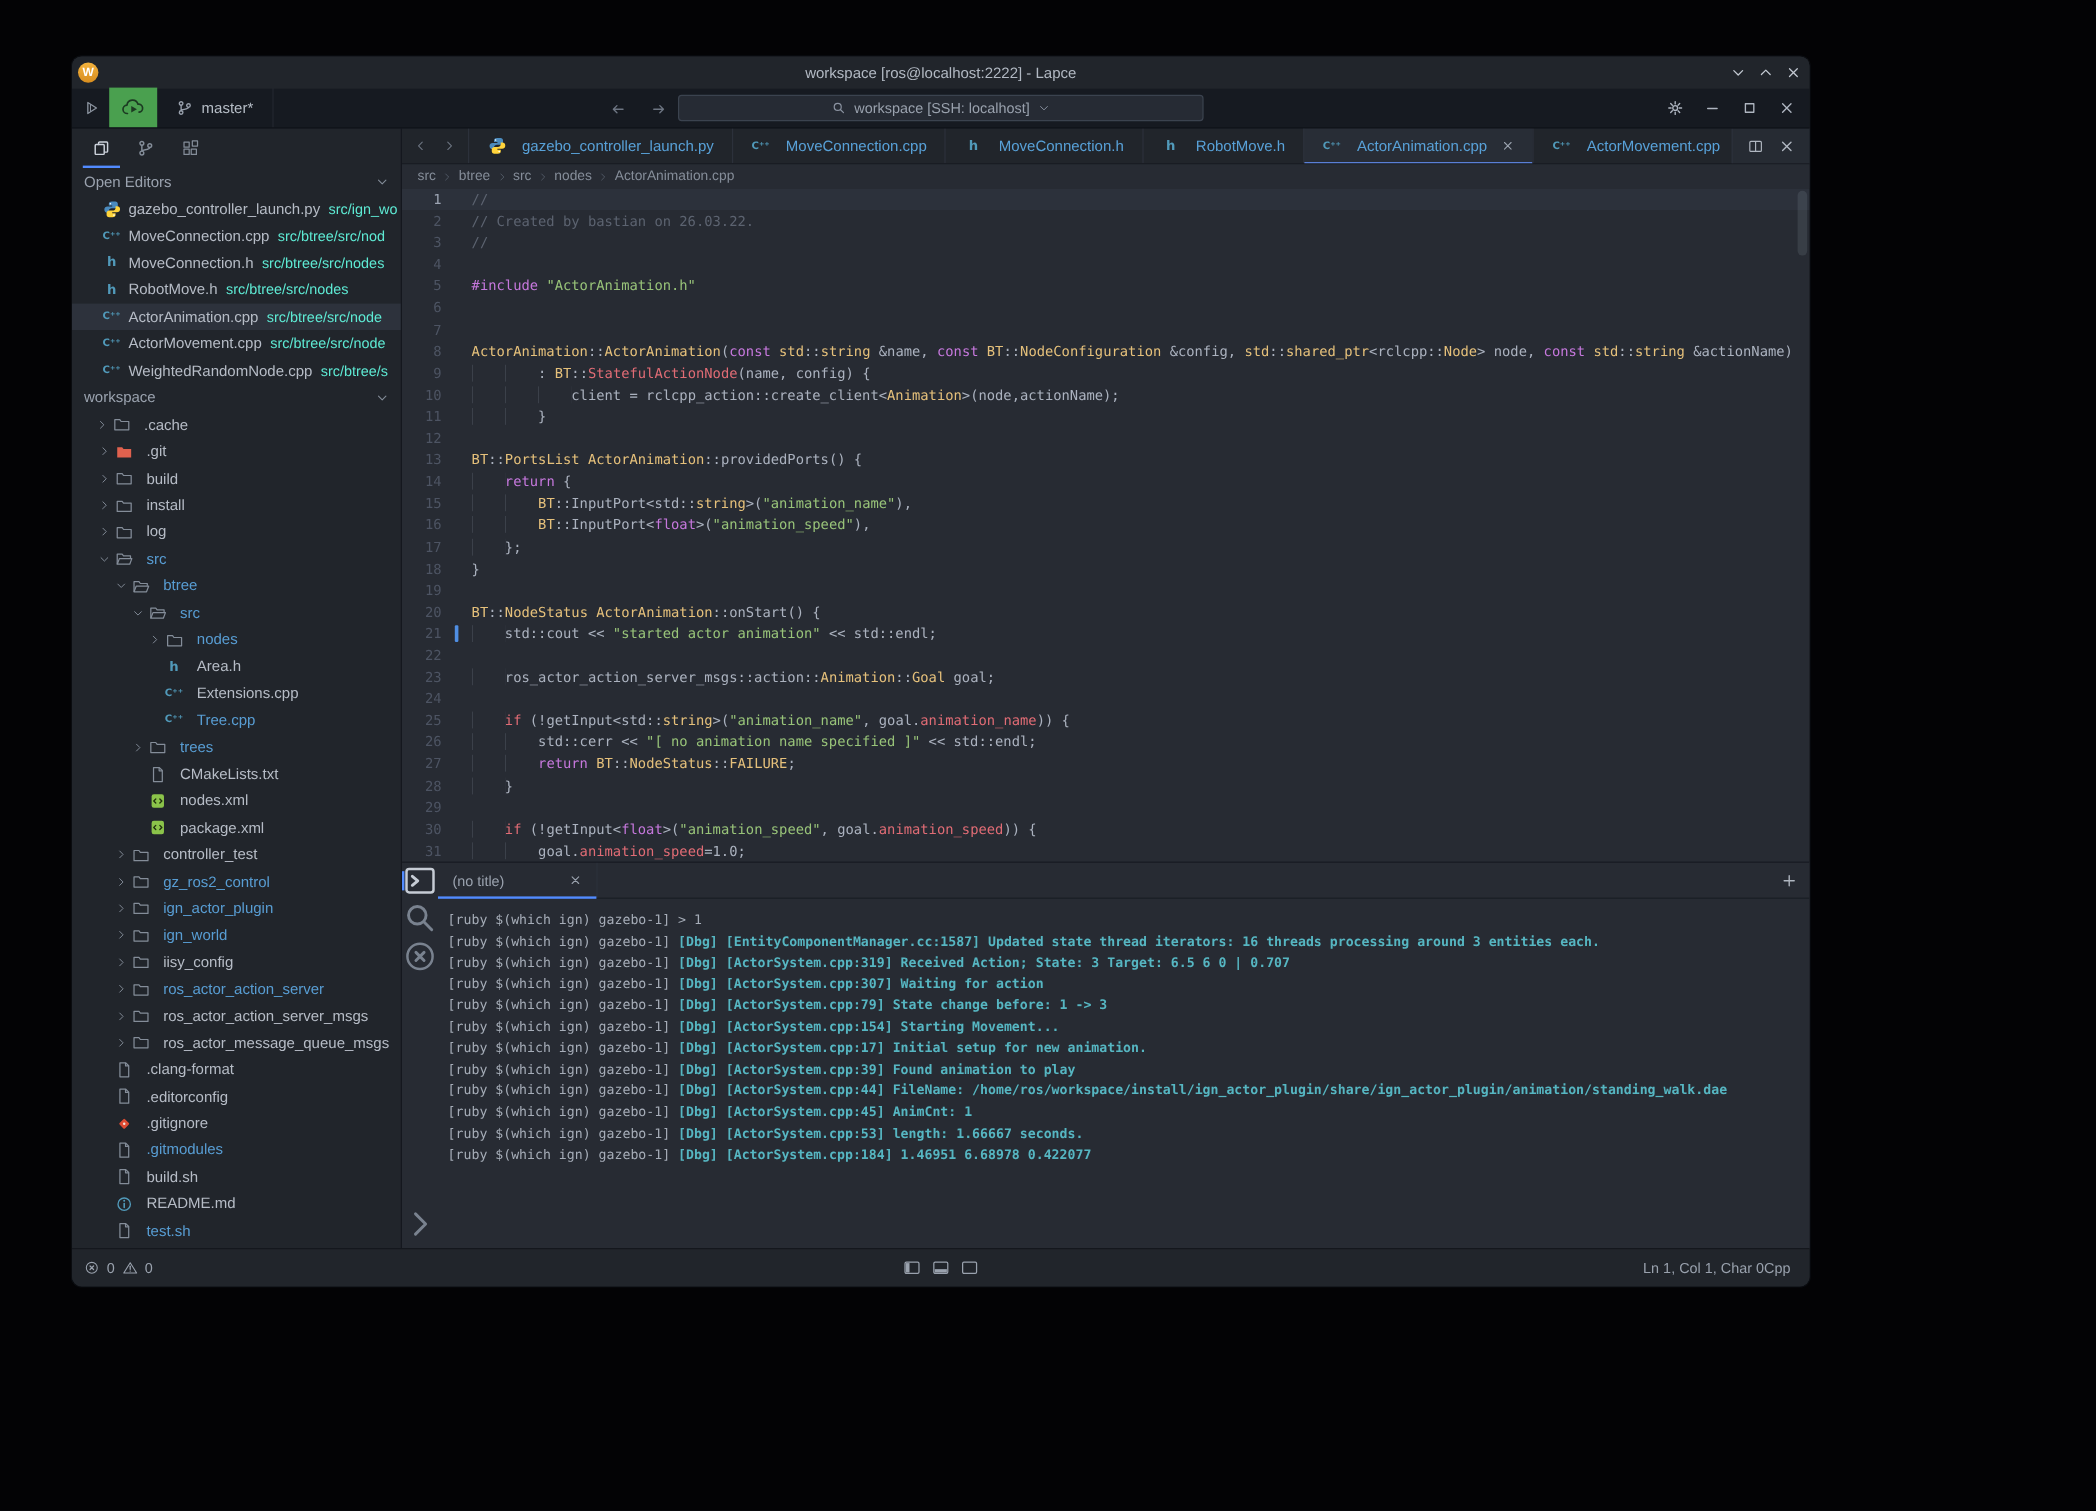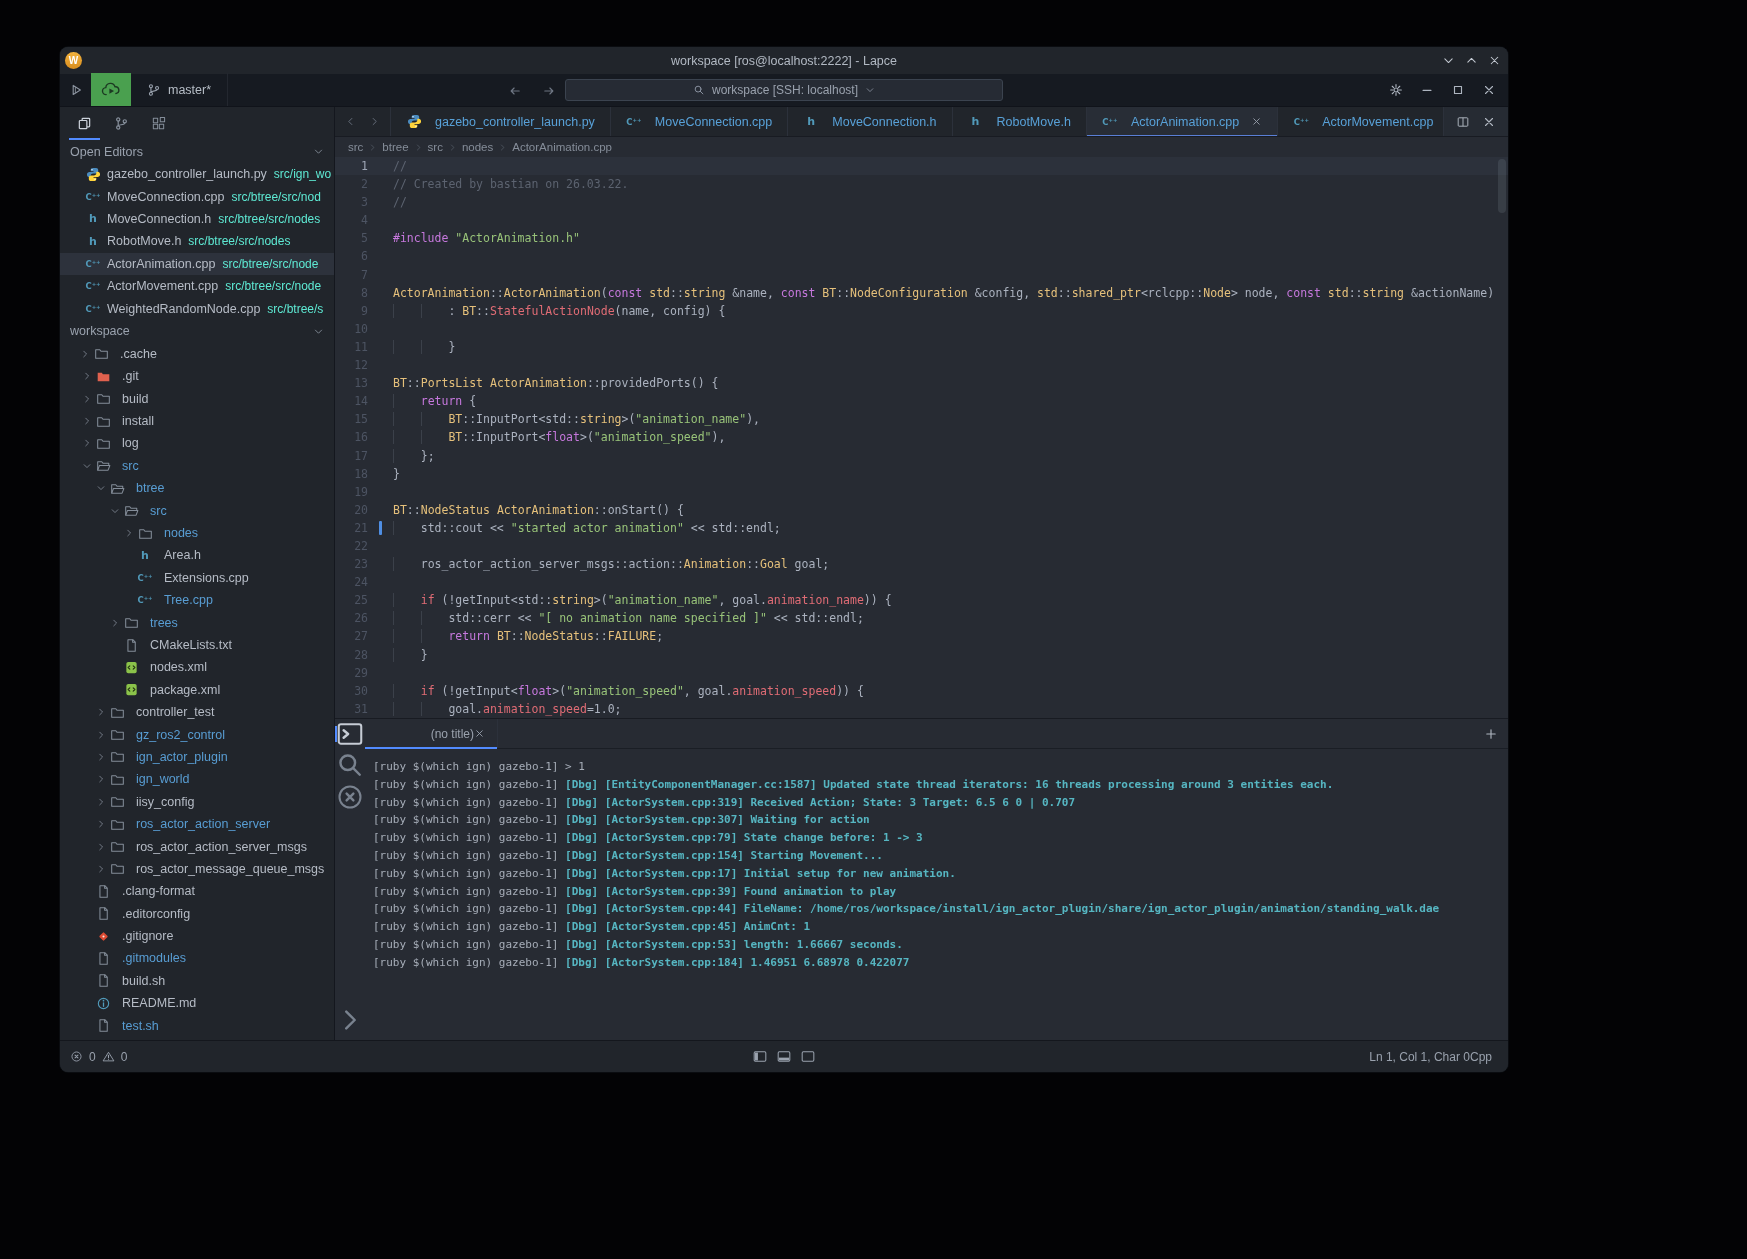--- a/index.html
+++ b/index.html
@@ -112,21 +112,21 @@
   
   .panel { height: 322px; flex: none; display: flex; border-top: 1px solid #181b22; background: #272b33; }
   .pstrip { width: 30px; flex: none; display: flex; flex-direction: column; align-items: center; }
   .ps-item { height: 32px; width: 100%; display: flex; align-items: center; justify-content: center; color: #79828f; position: relative; }
   .ps-item.first { height: 30px; }
   .ps-item.active { color: #c6ccd5; }
   .ps-item.active::before { content: ''; position: absolute; left: 0; top: 7px; bottom: 7px; width: 2px; background: #528bff; }
   .ps-item.bottom { margin-top: auto; margin-bottom: 4px; }
   .pmain { flex: 1; display: flex; flex-direction: column; min-width: 0; }
   .ptabs { height: 30px; flex: none; display: flex; align-items: stretch; border-bottom: 1px solid #1a1e25; }
-  .ptab { width: 133px; flex: none; display: flex; align-items: center; justify-content: flex-end;
+  .ptab { width: 133px; flex: none; display: flex; align-items: center; justify-content: space-between;
     padding: 0 12px; color: #9aa2ae; font-size: 12px; position: relative; border-right: 1px solid #2c313b; }
   .ptab::after { content: ''; position: absolute; left: 0; right: 0; bottom: -1px; height: 2px; background: #528bff; }
   .ptab .icon svg { width: 11px; height: 11px; }
   .ptab-plus { margin-left: auto; color: #b0b7c1; padding-right: 10px; display: flex; align-items: center; }
   .term { flex: 1; padding: 9px 0 0 8px; font-family: "DejaVu Sans Mono", monospace; font-size: 11px;
     line-height: 17.8px; overflow: hidden; }
   .tl { white-space: pre; }
   .tp { color: #a6adb8; } .tm { color: #56b6c2; font-weight: bold; }
 
   
@@ -827,20 +827,21 @@
             <div class="cl">
               <span class="ln">8</span>
               <span class="ct"><span class="ty">ActorAnimation</span><span class="fg">::</span><span class="ty">ActorAnimation</span><span class="fg">(</span><span class="kw">const </span><span class="ty">std</span><span class="fg">::</span><span class="ty">string</span><span class="fg"> &amp;name, </span><span class="kw">const </span><span class="ty">BT</span><span class="fg">::</span><span class="ty">NodeConfiguration</span><span class="fg"> &amp;config, </span><span class="ty">std</span><span class="fg">::</span><span class="ty">shared_ptr</span><span class="fg">&lt;rclcpp::</span><span class="ty">Node</span><span class="fg">&gt; node, </span><span class="kw">const </span><span class="ty">std</span><span class="fg">::</span><span class="ty">string</span><span class="fg"> &amp;actionName)</span></span>
             </div>
             <div class="cl">
               <span class="ln">9</span>
               <span class="ct"><span class="in">        </span><span class="fg">: </span><span class="ty">BT</span><span class="fg">::</span><span class="co">StatefulActionNode</span><span class="fg">(name, config) {</span></span>
             </div>
             <div class="cl">
               <span class="ln">10</span>
+              <span class="ct"><span class="in">            </span><span class="fg">client = rclcpp_action::create_client&lt;</span><span class="ty">Animation</span><span class="fg">&gt;(node,actionName);</span></span>
             </div>
             <div class="cl">
               <span class="ln">11</span>
               <span class="ct"><span class="in">        </span><span class="fg">}</span></span>
             </div>
             <div class="cl">
               <span class="ln">12</span>
               <span class="ct"></span>
             </div>
             <div class="cl">

